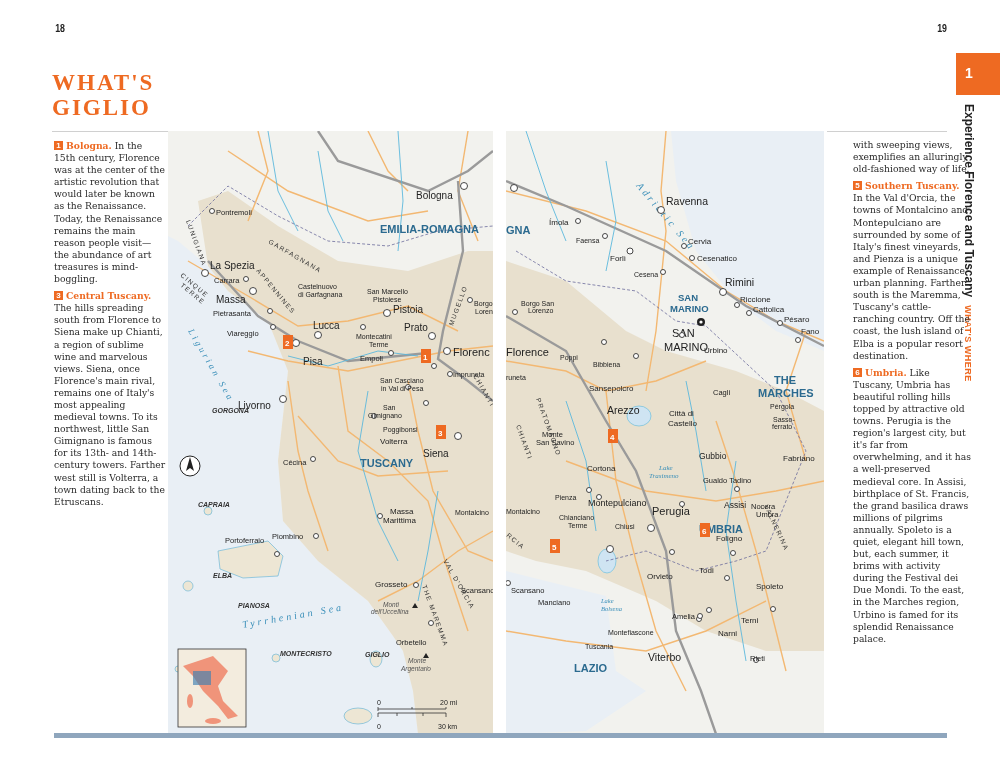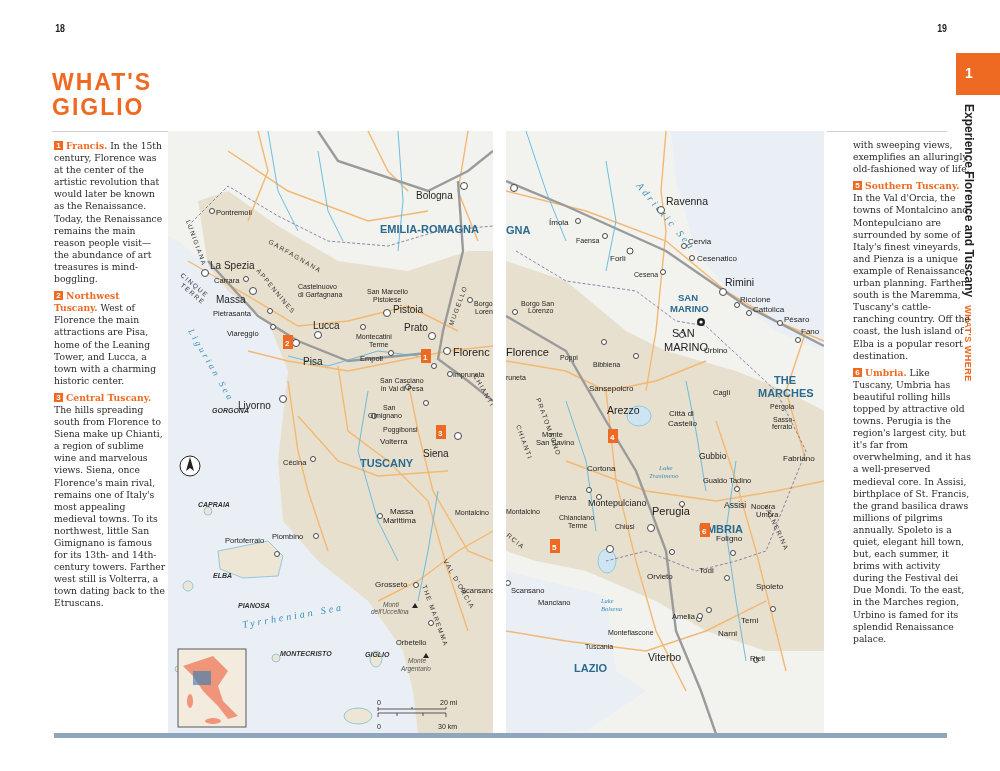--- a/index.html
+++ b/index.html
@@ -1,19 +1,19 @@
 <!DOCTYPE html>
 <html><head>
 <meta charset="utf-8">
 <style>
   html, body { margin:0; padding:0; }
   body { width:1000px; height:771px; background:#ffffff; position:relative; overflow:hidden;
          font-family:"DejaVu Serif", serif; color:#222; }
   .page-num { position:absolute; top:22px; font-family:"Liberation Sans", sans-serif; font-size:11px; font-weight:bold; color:#222; letter-spacing:0; transform:scaleX(0.8); }
-  .title { position:absolute; left:52px; top:70px; font-family:Liberation Sans, sans-serif; font-weight:bold;
+  .title { position:absolute; left:52px; top:70px; font-family:Liberation Serif, serif; font-weight:bold;
            font-size:23px; line-height:25px; color:#ee6a22; letter-spacing:2px; }
   .col { position:absolute; font-family:"DejaVu Serif", serif; font-size:9.2px; line-height:12.1px; color:#2a2a2a; }
   .col-left { left:54px; top:140px; width:112px; }
   .col-right { left:829px; top:139px; width:118px;margin-left:24px; }
   .col p { margin:0 0 5px 0; }
   .num { display:inline-block; background:#ee6a22; color:#fff; font-family:"Liberation Sans", sans-serif;
          font-weight:bold; font-size:8px; line-height:9px; width:9px; text-align:center; margin-right:3px; vertical-align:1px; }
   .head { color:#ee6a22; font-weight:bold; }
   .divider-left { position:absolute; left:52px; top:131px; width:116px; height:1px; background:#d0d0d0; }
   .divider-right { position:absolute; left:827px; top:131px; width:120px; height:1px; background:#d0d0d0; }
@@ -54,22 +54,21 @@
 <div class="side-text">
   <div class="side-inner">
     <span>Experience Florence and Tuscany</span><span class="sub">WHAT'S WHERE</span>
   </div>
 </div>
 
 <div class="divider-left"></div>
 <div class="divider-right"></div>
 
 <div class="col col-left">
-  <p><span class="num">1</span><span class="head">Francis.</span> <span>In the 15th century, Florence was at the center of the artistic revolution that would later be known as the Renaissance. Today, the Renaissance remains the main reason people visit—the abundance of art treasures is mind-boggling.</span></p>
-  <p><span class="num">2</span><span class="head">Northwest Tuscany.</span> <span>West of Florence the main attractions are Pisa, home of the Leaning Tower, and Lucca, a town with a charming historic center.</span></p>
+  <p><span class="num">1</span><span class="head">Bologna.</span> <span>In the 15th century, Florence was at the center of the artistic revolution that would later be known as the Renaissance. Today, the Renaissance remains the main reason people visit—the abundance of art treasures is mind-boggling.</span></p>
   <p><span class="num">3</span><span class="head">Central Tuscany.</span> <span>The hills spreading south from Florence to Siena make up Chianti, a region of sublime wine and marvelous views. Siena, once Florence's main rival, remains one of Italy's most appealing medieval towns. To its northwest, little San Gimignano is famous for its 13th- and 14th-century towers. Farther west still is Volterra, a town dating back to the Etruscans.</span></p>
 </div>
 
 <div class="col col-right">
   <p><span>with sweeping views, exemplifies an alluringly old-fashioned way of life.</span></p>
   <p><span class="num">5</span><span class="head">Southern Tuscany.</span> <span>In the Val d'Orcia, the towns of Montalcino and Montepulciano are surrounded by some of Italy's finest vineyards, and Pienza is a unique example of Renaissance urban planning. Farther south is the Maremma, Tuscany's cattle-ranching country. Off the coast, the lush island of Elba is a popular resort destination.</span></p>
   <p><span class="num">6</span><span class="head">Umbria.</span> <span>Like Tuscany, Umbria has beautiful rolling hills topped by attractive old towns. Perugia is the region's largest city, but it's far from overwhelming, and it has a well-preserved medieval core. In Assisi, birthplace of St. Francis, the grand basilica draws millions of pilgrims annually. Spoleto is a quiet, elegant hill town, but, each summer, it brims with activity during the Festival dei Due Mondi. To the east, in the Marches region, Urbino is famed for its splendid Renaissance palace.</span></p>
 </div>
 
 <div class="map map-left">

